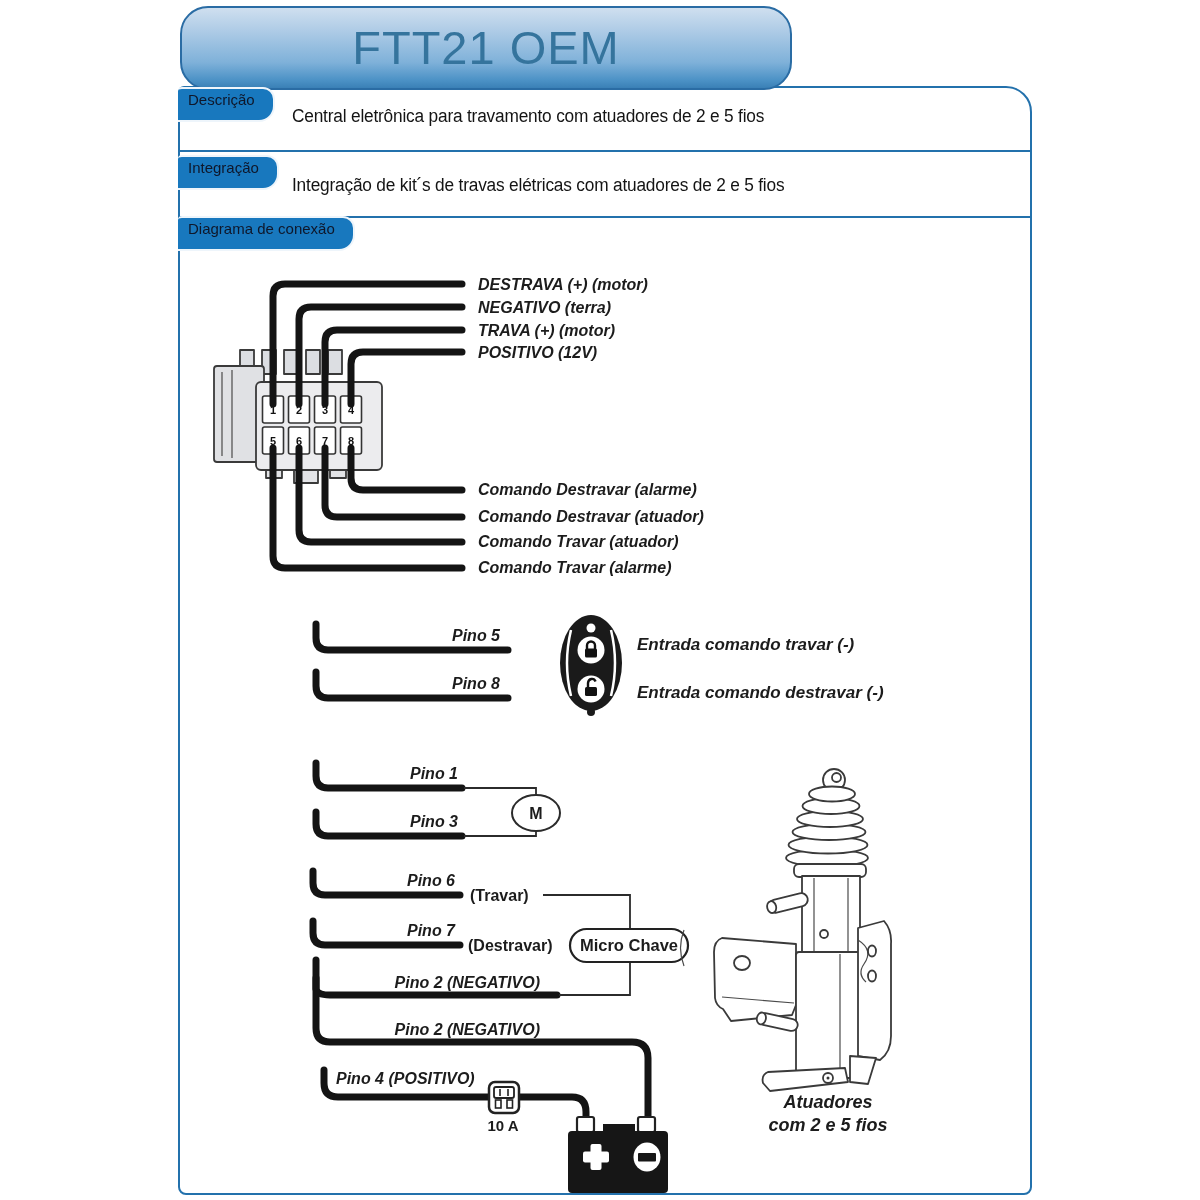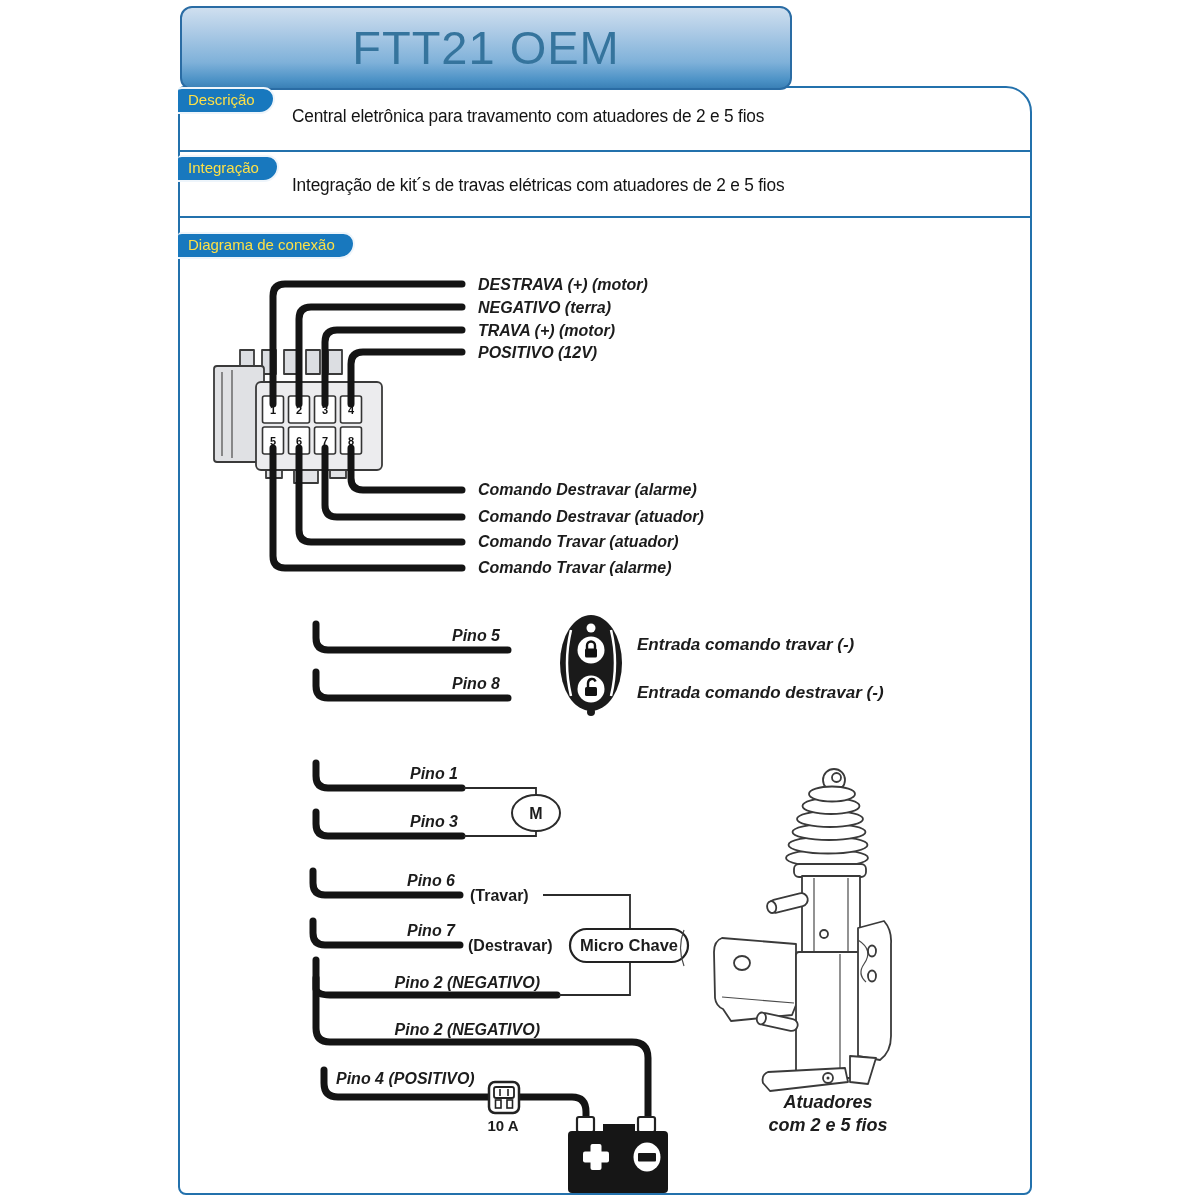--- a/index.html
+++ b/index.html
@@ -1,31 +1,31 @@
 <!DOCTYPE html>
 <html><head>
 <meta charset="utf-8">
 <style>
   html,body{margin:0;padding:0;background:#ffffff;}
   .page{position:relative;width:1200px;height:1200px;background:#fff;overflow:hidden;
         font-family:"Liberation Sans",sans-serif;}
   .header-box{position:absolute;left:180px;top:6px;width:612px;height:84px;box-sizing:border-box;
-        border:2px solid #2a6ca4;border-radius:12px;
+        border:2px solid #2a6ca4;border-radius:28px;
         background:linear-gradient(180deg,#cfdfef 0%,#aac9e5 32%,#7fb1d9 68%,#4c92c6 90%,#3a80b6 100%);
         z-index:4;}
   .header-title{width:100%;text-align:center;line-height:80px;font-size:47px;color:#35749d;
         letter-spacing:1px;}
   .main-frame{position:absolute;left:178px;top:86px;width:854px;height:1109px;box-sizing:border-box;
         border:2px solid #2371ac;border-radius:6px 26px 8px 8px;background:#fff;z-index:1;}
   .divider{position:absolute;left:178px;width:854px;height:2px;background:#2371ac;z-index:2;}
   .d1{top:150px;} .d2{top:216px;}
-  .tab{position:absolute;left:178px;background:#1878be;color:#fde047;font-size:15px;
-        padding:2px 18px 4px 10px;border:2px solid #eef5fb;border-left:none;
+  .tab{position:absolute;left:178px;background:#1878be;color:#0f172a;font-size:15px;
+        padding:2px 18px 12px 10px;border:2px solid #eef5fb;border-left:none;
         border-radius:4px 12px 16px 0;z-index:5;white-space:nowrap;}
-  .t1{top:87px;} .t2{top:155px;} .t3{top:232px;}
+  .t1{top:87px;} .t2{top:155px;} .t3{top:216px;}
   .section-text{position:absolute;font-size:18px;color:#141414;letter-spacing:-0.2px;
         transform:scaleX(0.96);transform-origin:left center;z-index:3;white-space:nowrap;}
   .st1{left:292px;top:106px;} .st2{left:292px;top:175px;}
   .diagram-svg{position:absolute;left:178px;top:240px;width:852px;height:953px;z-index:2;}
 
   
   .wire{stroke:#141414;stroke-width:7;fill:none;stroke-linecap:round;stroke-linejoin:round;}
   .thin{stroke:#2b2b2b;stroke-width:1.8;fill:none;}
   .part{fill:#ffffff;stroke:#2b2b2b;stroke-width:2;}
   .line-art{fill:#ffffff;stroke:#3a3a3a;stroke-width:1.8;stroke-linejoin:round;}

